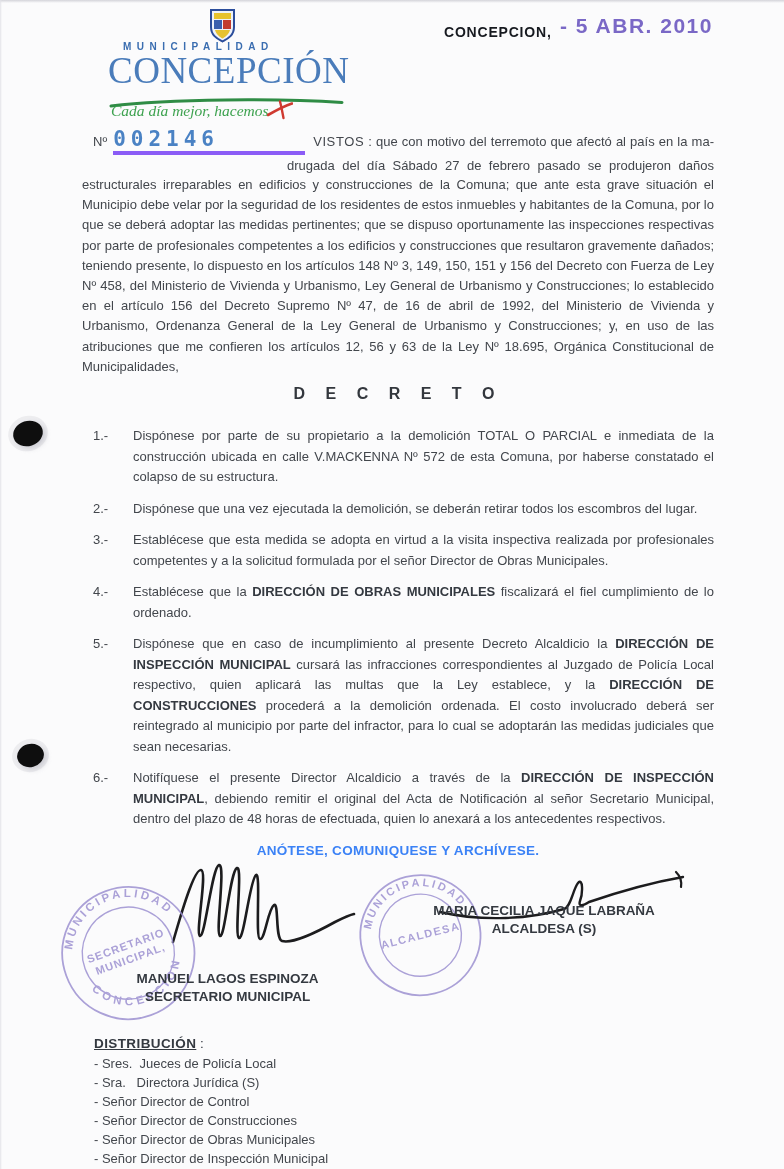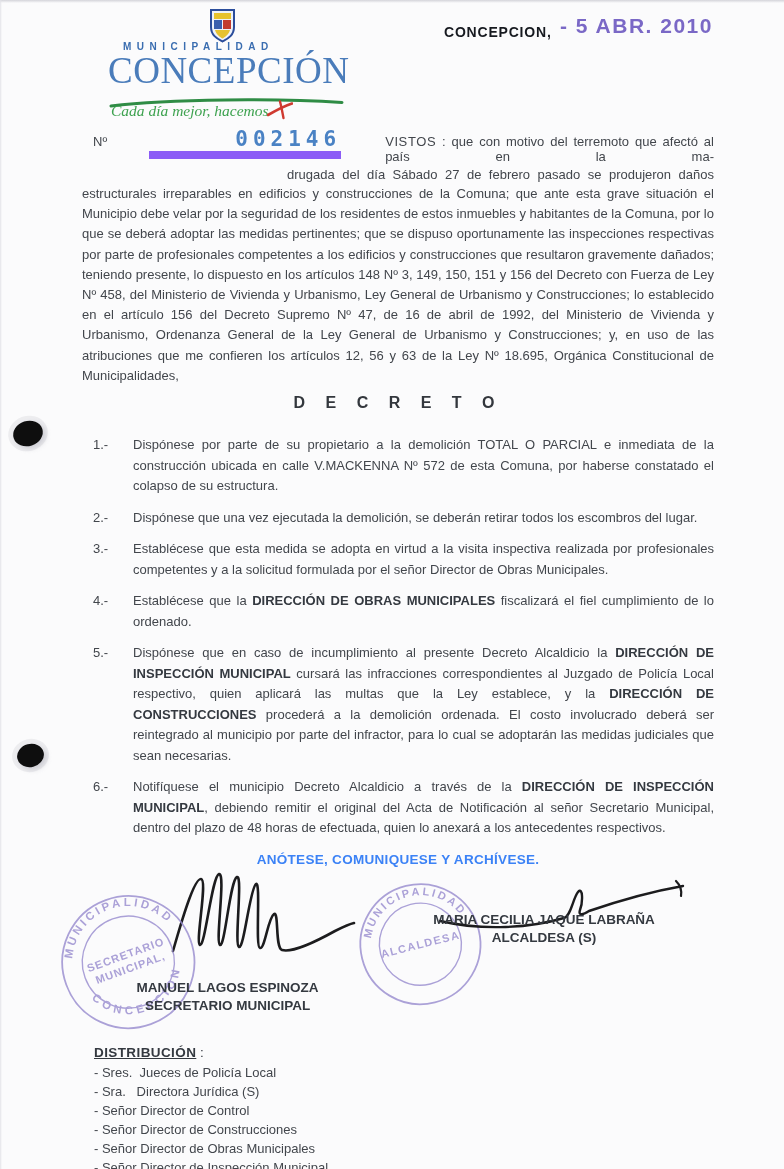--- a/index.html
+++ b/index.html
@@ -35,24 +35,24 @@
 
   
   .hole{position:absolute;background:#0e0e0e;border-radius:50%;
     box-shadow:0 0 0 5px rgba(185,185,195,.22), 2px 3px 5px rgba(160,160,170,.45);}
   .hole-1{left:13px;top:421px;width:30px;height:25px;transform:rotate(-18deg);}
   .hole-2{left:17px;top:744px;width:27px;height:23px;transform:rotate(-14deg);}
 
   
   .doc{position:absolute;left:82px;top:127px;width:632px;}
 
-  .folio-row{display:flex;align-items:baseline;padding-left:11px;font-size:13px;gap:36px;}
+  .folio-row{display:flex;align-items:baseline;padding-left:11px;font-size:13px;}
   .folio-label{flex:none;}
-  .folio-value-box{flex:none;width:192px;margin-left:6px;border-bottom:8px solid #8b5cf6;
-    text-align:right;}
+  .folio-value-box{flex:none;width:192px;margin-left:6px;border-bottom:4px solid #8b5cf6;
+    text-align:left;}
   .folio-value{font-family:"DejaVu Sans Mono",monospace;font-size:21px;font-weight:bold;
     color:#4a82c4;letter-spacing:5px;}
   .vistos-first{flex:1;margin-left:8px;text-align:justify;text-align-last:justify;}
   .vistos-label{letter-spacing:.6px;margin-top:40px;}
 
   .vistos-line2{margin-left:205px;margin-top:1px;font-size:13px;line-height:19px;
     text-align:justify;text-align-last:justify;}
   .vistos-body{font-size:13px;line-height:20.2px;text-align:justify;margin-top:0;}
 
   .decreto-title{text-align:center;font-weight:bold;font-size:16px;letter-spacing:8px;
@@ -152,21 +152,21 @@
       <div class="decree-item">
         <div class="decree-num">4.-</div>
         <div class="decree-body"><span>Establécese que la </span><span class="b">DIRECCIÓN DE OBRAS MUNICIPALES</span><span> fiscalizará el fiel cumplimiento de lo ordenado.</span></div>
       </div>
       <div class="decree-item">
         <div class="decree-num">5.-</div>
         <div class="decree-body"><span>Dispónese que en caso de incumplimiento al presente Decreto Alcaldicio la </span><span class="b">DIRECCIÓN DE INSPECCIÓN MUNICIPAL</span><span> cursará las infracciones correspondientes al Juzgado de Policía Local respectivo, quien aplicará las multas que la Ley establece, y la </span><span class="b">DIRECCIÓN DE CONSTRUCCIONES</span><span> procederá a la demolición ordenada. El costo involucrado deberá ser reintegrado al municipio por parte del infractor, para lo cual se adoptarán las medidas judiciales que sean necesarias.</span></div>
       </div>
       <div class="decree-item">
         <div class="decree-num">6.-</div>
-        <div class="decree-body"><span>Notifíquese el municipio Decreto Alcaldicio a través de la </span><span class="b">DIRECCIÓN DE INSPECCIÓN MUNICIPAL</span><span>, debiendo remitir el original del Acta de Notificación al señor Secretario Municipal, dentro del plazo de 48 horas de efectuada, quien lo anexará a los antecedentes respectivos.</span></div>
+        <div class="decree-body"><span>Notifíquese el presente Director Alcaldicio a través de la </span><span class="b">DIRECCIÓN DE INSPECCIÓN MUNICIPAL</span><span>, debiendo remitir el original del Acta de Notificación al señor Secretario Municipal, dentro del plazo de 48 horas de efectuada, quien lo anexará a los antecedentes respectivos.</span></div>
       </div>
     </div>
 
   <div class="closing">ANÓTESE, COMUNIQUESE Y ARCHÍVESE.</div>
 
   <div class="sig-area">
 
     <span class="sig-left-svg">
       <svg width="190" height="105" viewBox="0 0 190 105">
         <path d="M6,90 C14,62 27,17 34,18 C41,19 28,82 33,84 C38,86 45,15 52,13 C59,12 48,82 53,84 C58,86 63,19 70,16 C76,14 67,84 72,86 C77,88 83,27 89,23 C94,20 88,86 93,87 C98,88 101,57 107,53 C112,50 108,87 115,89 C126,92 150,80 168,70 C176,66 182,63 187,62" fill="none" stroke="#1c1c1e" stroke-width="2.6" stroke-linecap="round" stroke-linejoin="round"></path>

